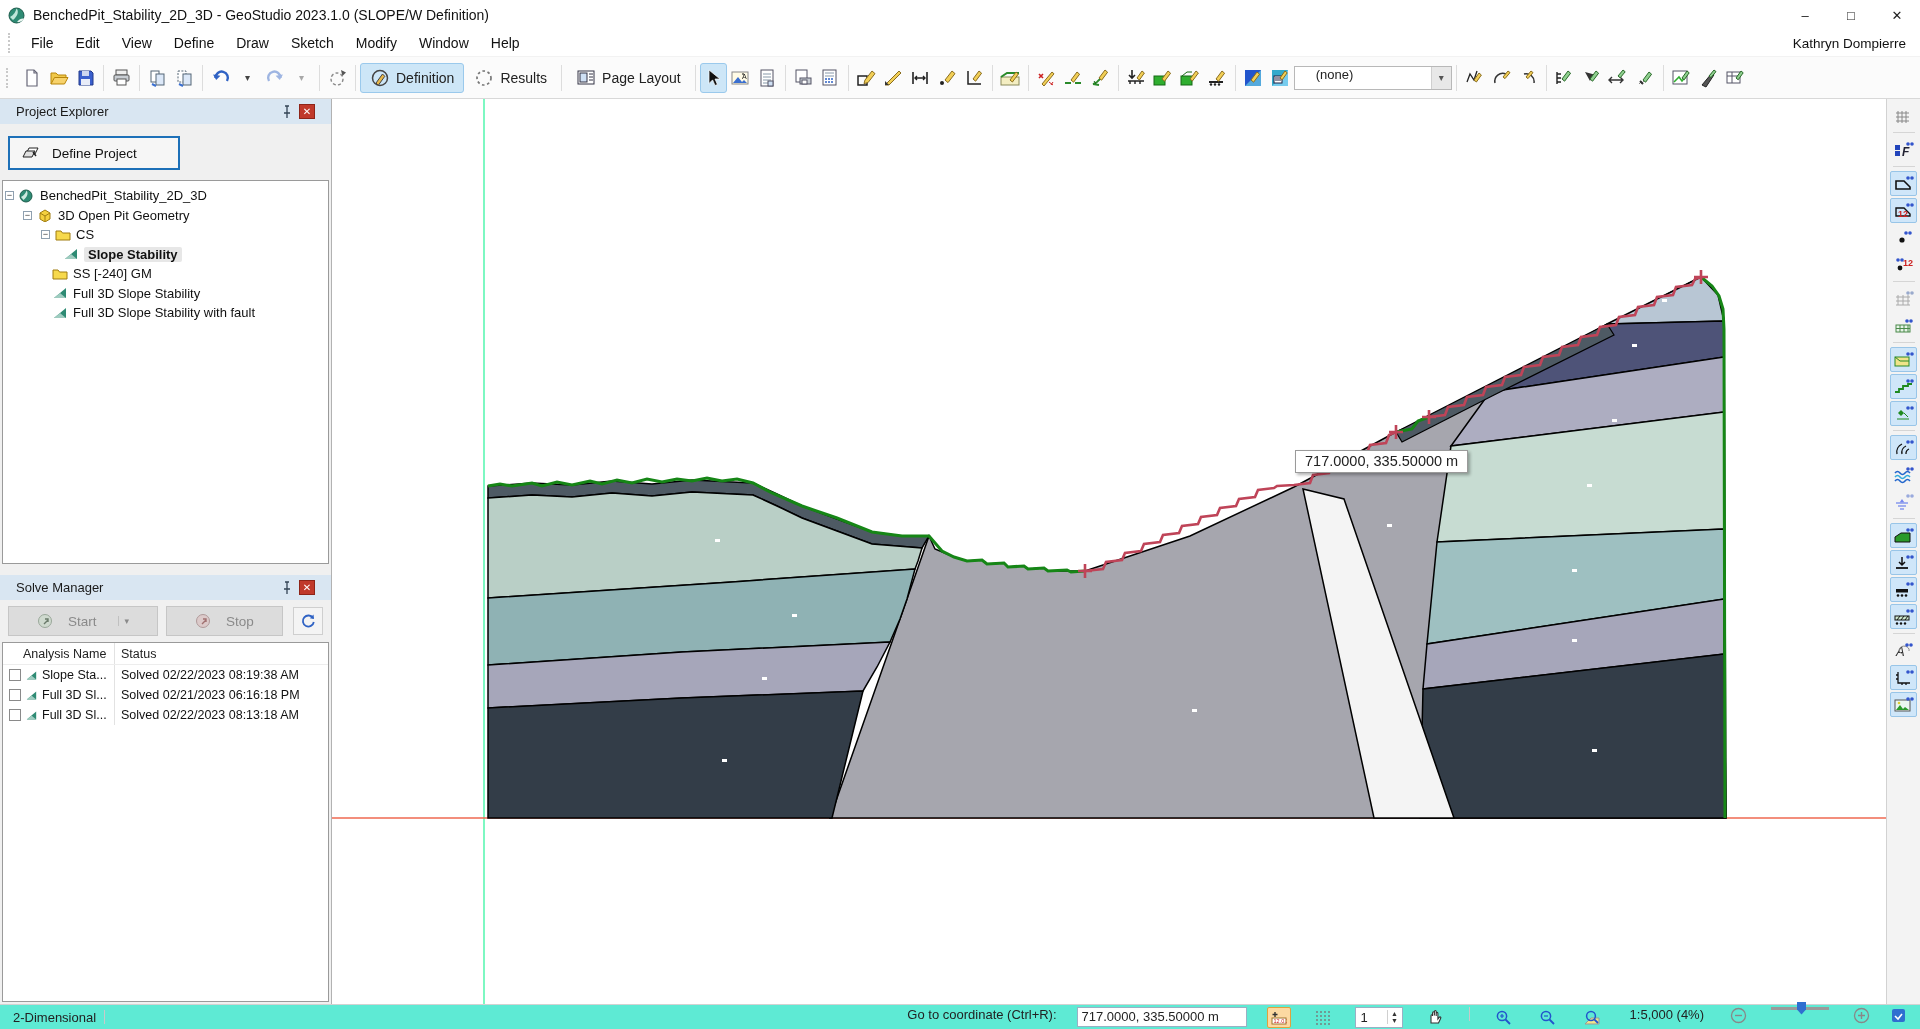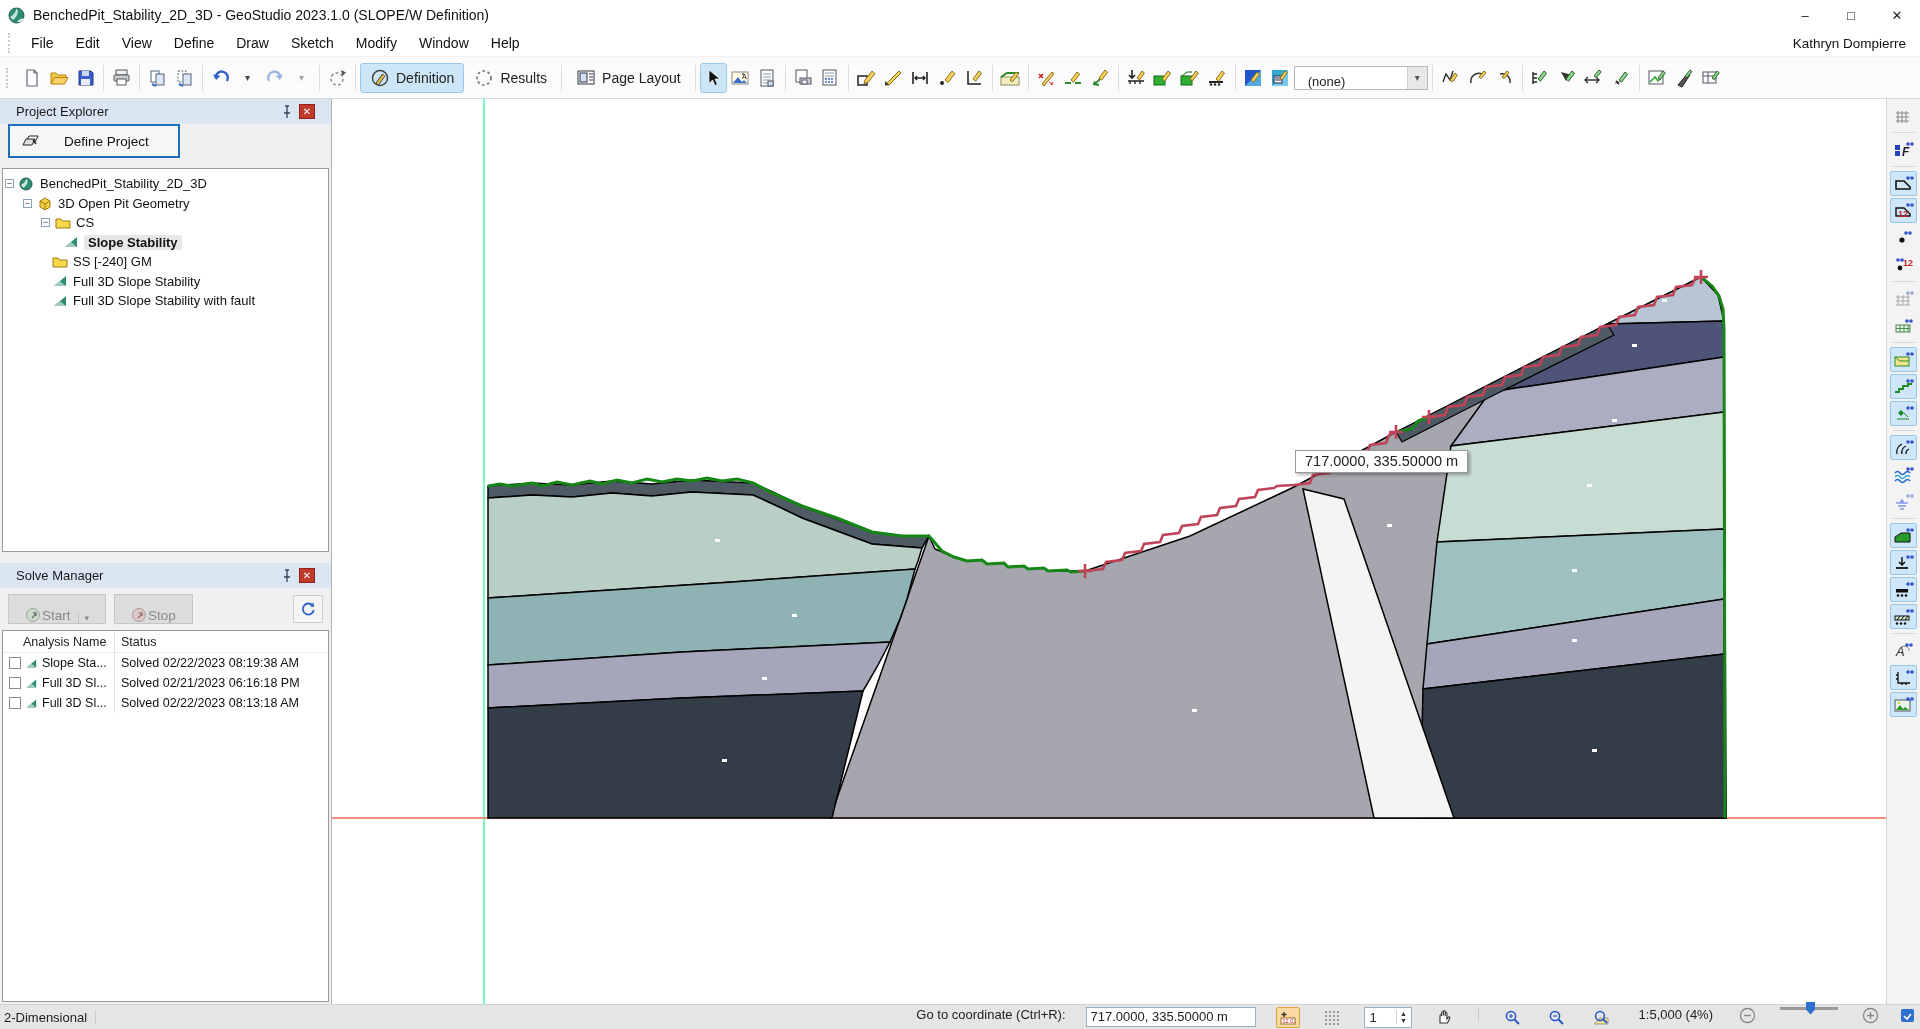--- a/index.html
+++ b/index.html
@@ -16,59 +16,59 @@
   .userlbl{margin-left:auto;margin-right:14px;font-size:13.5px;color:#111}
   
   .toolbar{height:42px;background:#fbfbfb;border-bottom:1px solid #d8d8d8;display:flex;align-items:center;padding:0 4px;white-space:nowrap}
   .tbtn{height:30px;min-width:27px;padding:0 2px;display:inline-flex;align-items:center;justify-content:center;border:1px solid transparent;border-radius:3px;font-size:14px;color:#222;flex:0 0 auto}
   .tbtn.lbl{padding:0 9px;gap:6px}
   .tbtn.sel{background:#cde6f7;border-color:#9ac9ec}
   .tbtn.dis{opacity:.45}
   .caret{font-size:10px;color:#444;width:12px;text-align:center}
   .tsep{width:1px;height:26px;background:#dddddd;margin:0 4px;flex:0 0 auto}
   .svgic{width:20px;height:20px;flex:0 0 auto}
-  .combo{width:134px;height:24px;background:#fff;border:1px solid #b8b8b8;display:inline-flex;align-items:flex-end;font-size:13px;padding-left:13px;color:#222;flex:0 0 auto}
+  .combo{width:158px;height:24px;background:#fff;border:1px solid #b8b8b8;display:inline-flex;align-items:flex-start;font-size:13px;padding-left:21px;color:#222;flex:0 0 auto}
   .combo .cbtn{margin-left:auto;width:20px;height:22px;background:#e8e8e8;border-left:1px solid #cfcfcf;display:flex;align-items:center;justify-content:center;font-size:10px;color:#555}
   
   .workspace{display:flex;height:905px}
   .leftpanel{width:332px;background:#f0f0f0;border-right:1px solid #b2b2b2;display:flex;flex-direction:column}
   .phead{height:25px;background:#d9e6f2;display:flex;align-items:center;padding:0 16px;font-size:13px;color:#1a1a1a;flex:0 0 auto}
   .phead .sp{margin-left:auto;display:flex;gap:4px;align-items:center}
   .pinbtn{width:16px;height:16px;display:flex;align-items:center;justify-content:center}
   .pclose{width:16px;height:15px;background:#c0392b;border:1px solid #8e2418;color:#fff;font-size:10px;line-height:13px;text-align:center}
-  .defbtn{margin:0 0 6px 8px;height:34px;width:172px;background:#f6f6f6;border:2px solid #1d70b8;display:flex;align-items:center;gap:24px;padding:0 10px;font-size:13.5px;color:#111}
+  .defbtn{margin:12px 0 6px 8px;height:34px;width:172px;background:#f6f6f6;border:2px solid #1d70b8;display:flex;align-items:center;gap:12px;padding:0 10px;font-size:13.5px;color:#111}
   .treebox{background:#fff;border:1px solid #9a9a9a;margin:4px 2px 0 2px;height:384px;padding:5px 2px;font-size:13px;overflow:hidden}
   .trow{height:19.5px;display:flex;align-items:center;color:#111}
   .texp{width:9px;height:9px;border:1px solid #8fa0b0;background:#fff;font-size:9px;line-height:7px;text-align:center;color:#333;margin-right:5px;flex:0 0 auto}
   .tico{width:16px;height:14px;margin-right:5px;flex:0 0 auto}
   .thl{background:#e7e7e7;border-radius:2px;padding:0 4px;font-weight:bold}
   .gap{flex:0 0 auto;height:11px}
   .solvebtns{display:flex;align-items:center;padding:6px 8px 6px 8px;gap:8px}
-  .sbtn{height:30px;background:#dcdcdc;border:1px solid #c6c6c6;color:#8a8a8a;font-size:13.5px;display:flex;align-items:flex-end;padding:0 16px;gap:1px}
+  .sbtn{height:30px;background:#dcdcdc;border:1px solid #c6c6c6;color:#8a8a8a;font-size:13.5px;display:flex;align-items:center;padding:0 28px;gap:15px}
   .sbtn .dd{border-left:1px solid #c0c0c0;margin-left:6px;padding-left:6px;font-size:9px}
   .rbtn{margin-left:auto;width:30px;height:28px;background:#f4f4f4;border:1px solid #cfcfcf;display:flex;align-items:center;justify-content:center}
   .stable{background:#fff;border:1px solid #9a9a9a;margin:0 2px 2px 2px;flex:1;font-size:12.5px;color:#111;overflow:hidden}
   .srow{display:flex;height:20px;align-items:center}
   .srow.hdr{color:#222;border-bottom:1px solid #ededed;height:22px}
   .c1{width:112px;padding-left:6px;display:flex;align-items:center;gap:4px;border-right:1px solid #e2e2e2;height:100%;overflow:hidden;white-space:nowrap}
   .c2{flex:1;padding-left:6px;white-space:nowrap}
   .cb{width:12px;height:12px;border:1px solid #8a8a8a;background:#fff;flex:0 0 auto}
   .tri{width:13px;height:11px;flex:0 0 auto}
   
   .canvas{position:relative;width:1554px;background:#fff}
   .canvas svg{position:absolute;left:0;top:0}
   .tooltip{position:absolute;left:963px;top:351px;background:#fff;border:1px solid #9a9a9a;box-shadow:2px 2px 3px rgba(0,0,0,.3);padding:2px 9px 3px 9px;font-size:14.5px;color:#222;white-space:nowrap}
   
   .rightbar{width:34px;background:#f3f3f3;border-left:1px solid #d2d2d2;display:flex;flex-direction:column;align-items:center;padding-top:3px}
   .vbtn{width:27px;height:25px;margin:1px 0;border:1px solid transparent;border-radius:2px;display:flex;align-items:center;justify-content:center}
   .vbtn.on{background:#cfe6f9;border-color:#98c5e8}
   .vsep{width:22px;height:1px;background:#d5d5d5;margin:3px 0}
   .vic{width:20px;height:18px}
   
-  .statusbar{height:25px;background:#e5e5e5;border-top:1px solid #d2d2d2;display:flex;align-items:center;font-size:13px;color:#222;padding:0 4px}
+  .statusbar{height:25px;background:#5eead4;border-top:1px solid #d2d2d2;display:flex;align-items:center;font-size:13px;color:#222;padding:0 13px}
   .ssep{width:1px;height:14px;background:#c9c9c9;margin:0 8px}
   .sright{margin-left:auto;display:flex;align-items:flex-start;gap:20px}
   .coordinput{width:170px;height:20px;border:1px solid #9ab0c4;font-size:13px;font-family:"Liberation Sans",sans-serif;padding:0 4px;color:#222;background:#fff}
   .stbtn{width:24px;height:21px;display:flex;align-items:center;justify-content:center;border:1px solid transparent;border-radius:2px}
   .stbtn.orange{background:#fcd9a2;border-color:#e0a23c}
   .spin{width:48px;height:21px;background:#fff;border:1px solid #9ab0c4;display:flex;align-items:center}
   .spin .val{flex:1;padding-left:5px}
   .spin .arr{width:15px;display:flex;flex-direction:column;align-items:center;font-size:7px;color:#333;border-left:1px solid #d0d0d0}
   .zoomlbl{margin:0 6px;white-space:nowrap}
   .slider{width:58px;height:3px;background:#9a9a9a;position:relative;margin:0 4px}

